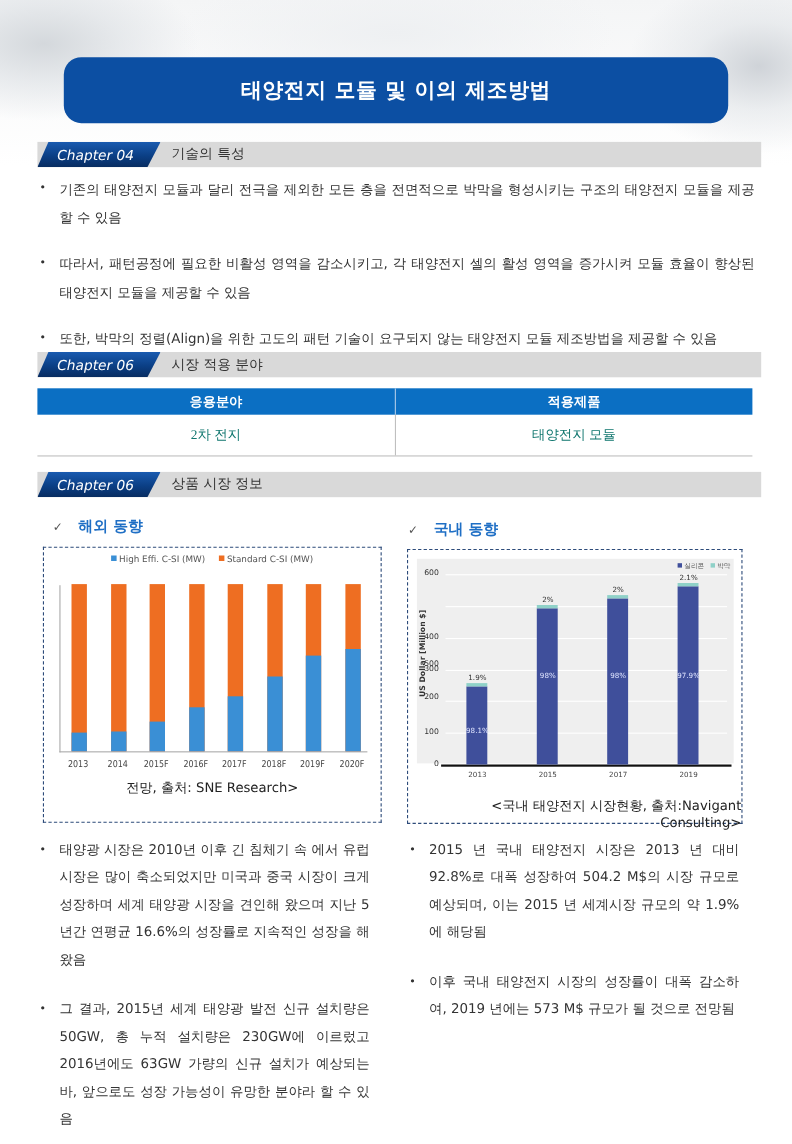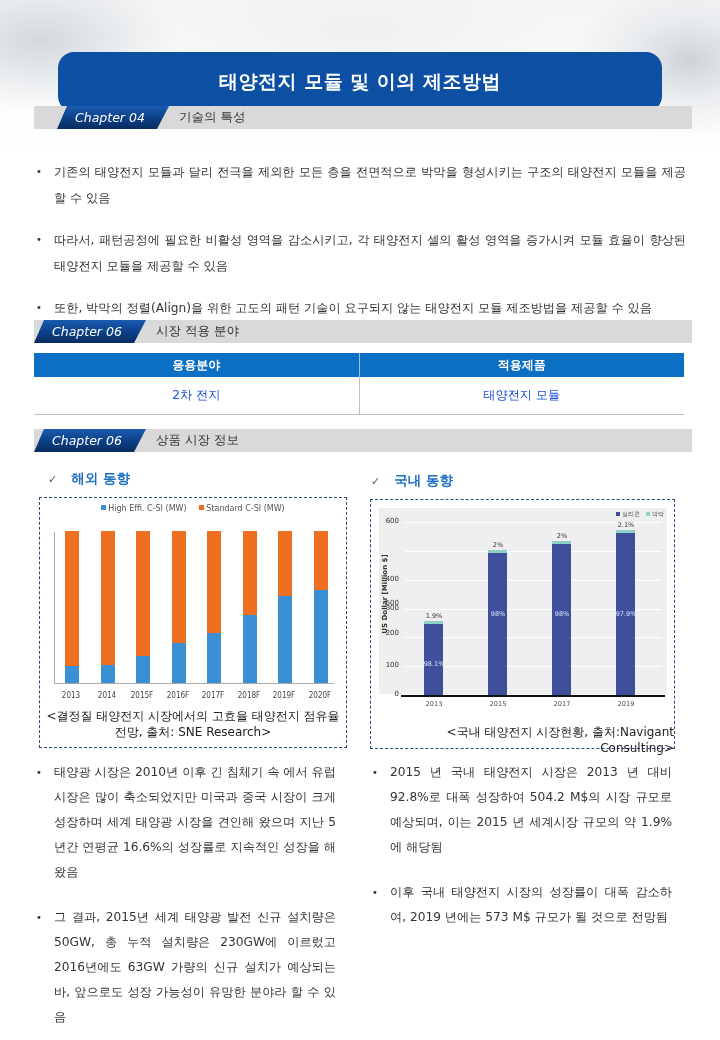--- a/index.html
+++ b/index.html
@@ -28,21 +28,21 @@
   .chapter .heading { margin-left: 10px; font-size: 12.5px; color: #333; }
 
   .bullets { position: absolute; left: 36px; width: 650px; }
   .bullet { display: flex; font-size: 12.2px; line-height: 26px; color: #333; }
   .bullet .dot { width: 18px; flex: none; font-size: 10px; }
   .bullet .txt { flex: 1; text-align: justify; }
 
   .app-table { position: absolute; left: 34px; top: 353px; width: 650px; border-collapse: collapse; }
   .app-table th { background: #0b6fc3; color: #fff; font-weight: bold; font-size: 12px; height: 24px; }
   .app-table th + th { border-left: 1px solid #9fc2e5; }
-  .app-table td { font-size: 12.2px; text-align: center; height: 37px; border-bottom: 1px solid #bfbfbf; color: #1d4ed8; }
+  .app-table td { font-size: 12.2px; text-align: center; height: 37px; border-bottom: 1px solid #bfbfbf; color: #0f766e; font-family: Liberation Serif, serif; }
   .app-table td + td { border-left: 1px solid #bfbfbf; }
 
   .sub-heading { position: absolute; font-size: 13.5px; font-weight: bold; color: #1f6fc5; display: flex; align-items: center; }
   .sub-heading .check { color: #555; font-size: 11px; font-weight: normal; margin-right: 14px; }
 
   .chart-box { position: absolute; border: 1px dashed #2d4b7a; background: #fff; }
 
   
   .lc-legend { position: absolute; left: 0; width: 100%; top: 6px; text-align: center; font-size: 8px; color: #555; }
   .lc-legend .sw { display: inline-block; width: 5px; height: 5px; margin-right: 2px; vertical-align: 1px; }
@@ -73,21 +73,21 @@
 </style>
 </head>
 <body>
 
 <div class="sky"></div>
 
 <div class="title-banner">
   <span>태양전지 모듈 및 이의 제조방법</span>
 </div>
 
-<div class="chapter" style="top:106px;padding-left:23px;">
+<div class="chapter" style="top:129px;">
   <div class="tag">
       <span>Chapter 04</span>
     </div>
   <div class="heading">기술의 특성</div>
 </div>
 
 <div class="bullets" style="top:159px;">
   <div class="bullet">
     <span class="dot">•</span>
     <span class="txt">기존의 태양전지 모듈과 달리 전극을 제외한 모든 층을 전면적으로 박막을 형성시키는 구조의 태양전지 모듈을 제공할 수 있음</span>
@@ -179,21 +179,20 @@
       <div class="lc-xlab" style="left: 13px;">2013</div>
       <div class="lc-xlab" style="left: 48.5px;">2014</div>
       <div class="lc-xlab" style="left: 84px;">2015F</div>
       <div class="lc-xlab" style="left: 119.5px;">2016F</div>
       <div class="lc-xlab" style="left: 155px;">2017F</div>
       <div class="lc-xlab" style="left: 190.5px;">2018F</div>
       <div class="lc-xlab" style="left: 226px;">2019F</div>
       <div class="lc-xlab" style="left: 261.5px;">2020F</div>
     </div>
   <div class="lc-caption">
-    <div>&lt;결정질 태양전지 시장에서의 고효율 태양전지 점유율</div>
     <div>전망, 출처: SNE Research&gt;</div>
   </div>
 </div>
 
 <div class="chart-box" style="left:370px; top:499px; width:305px; height:250px;">
   <div class="rc-plotbg"></div>
   <div class="rc-legend">
     <span class="sw" style="background:#3f4f9b"></span><span>실리콘</span>
     <span class="sw" style="background:#8fd1c8"></span><span>박막</span>
   </div>

